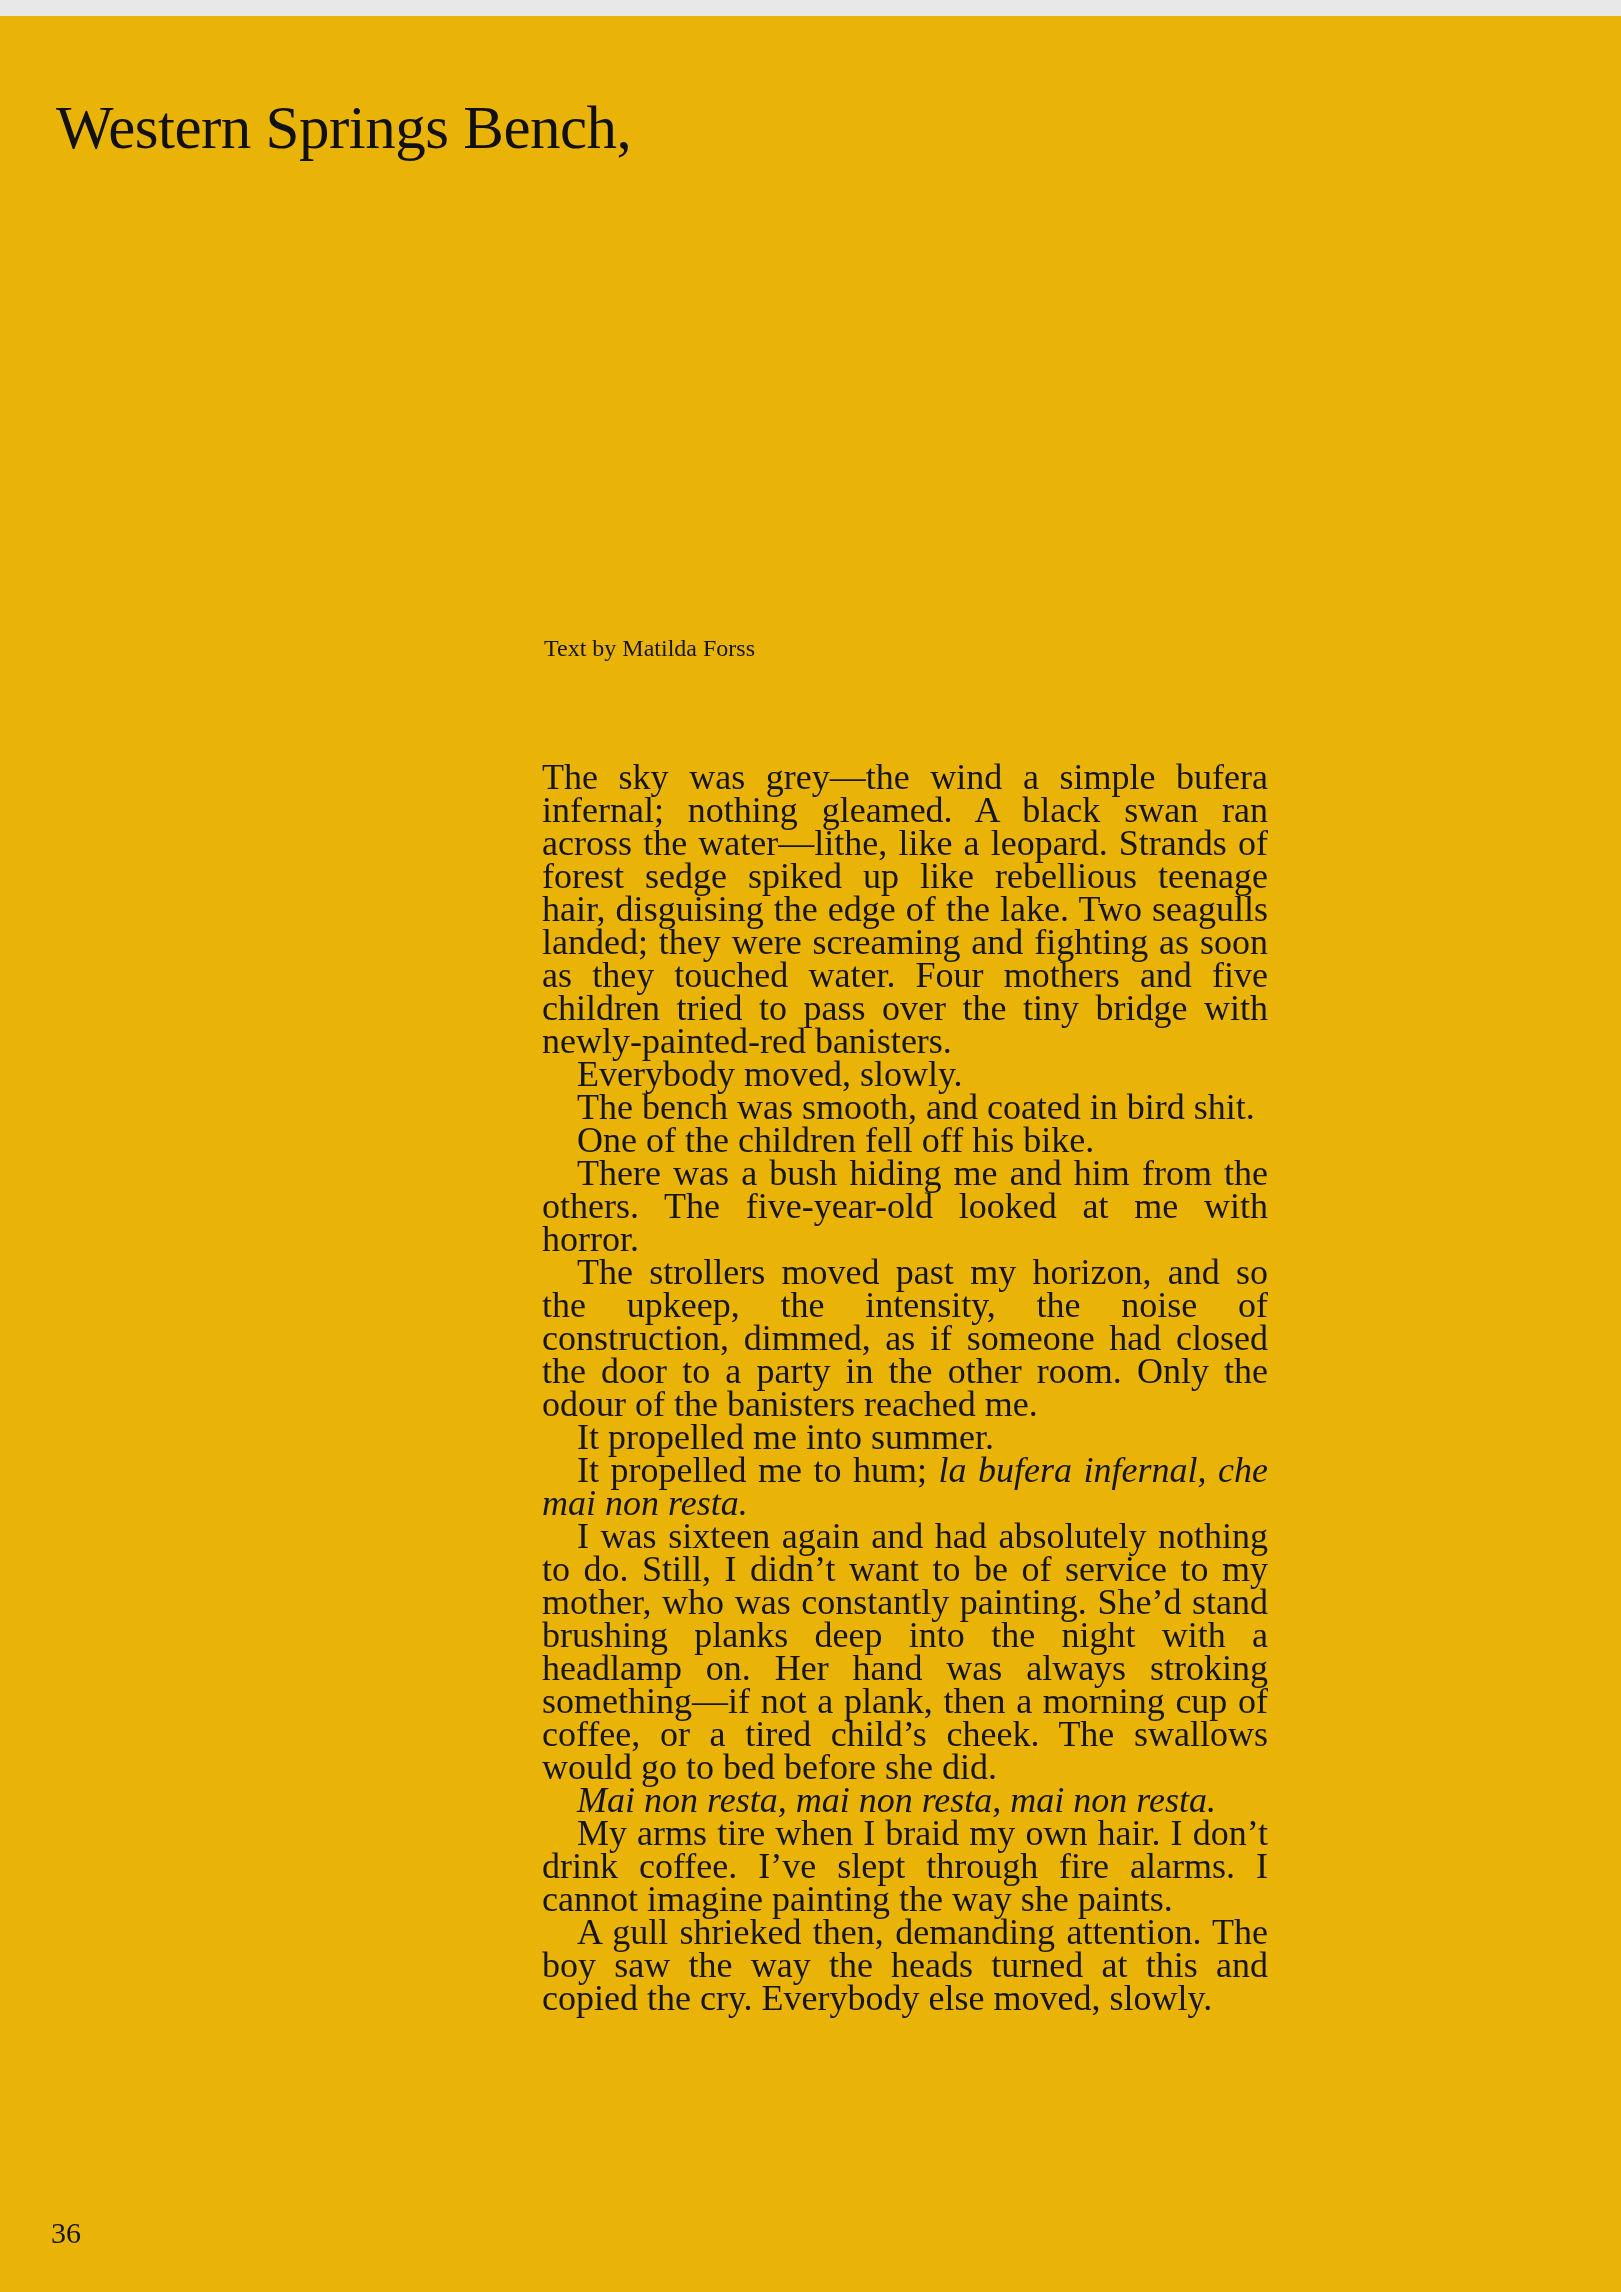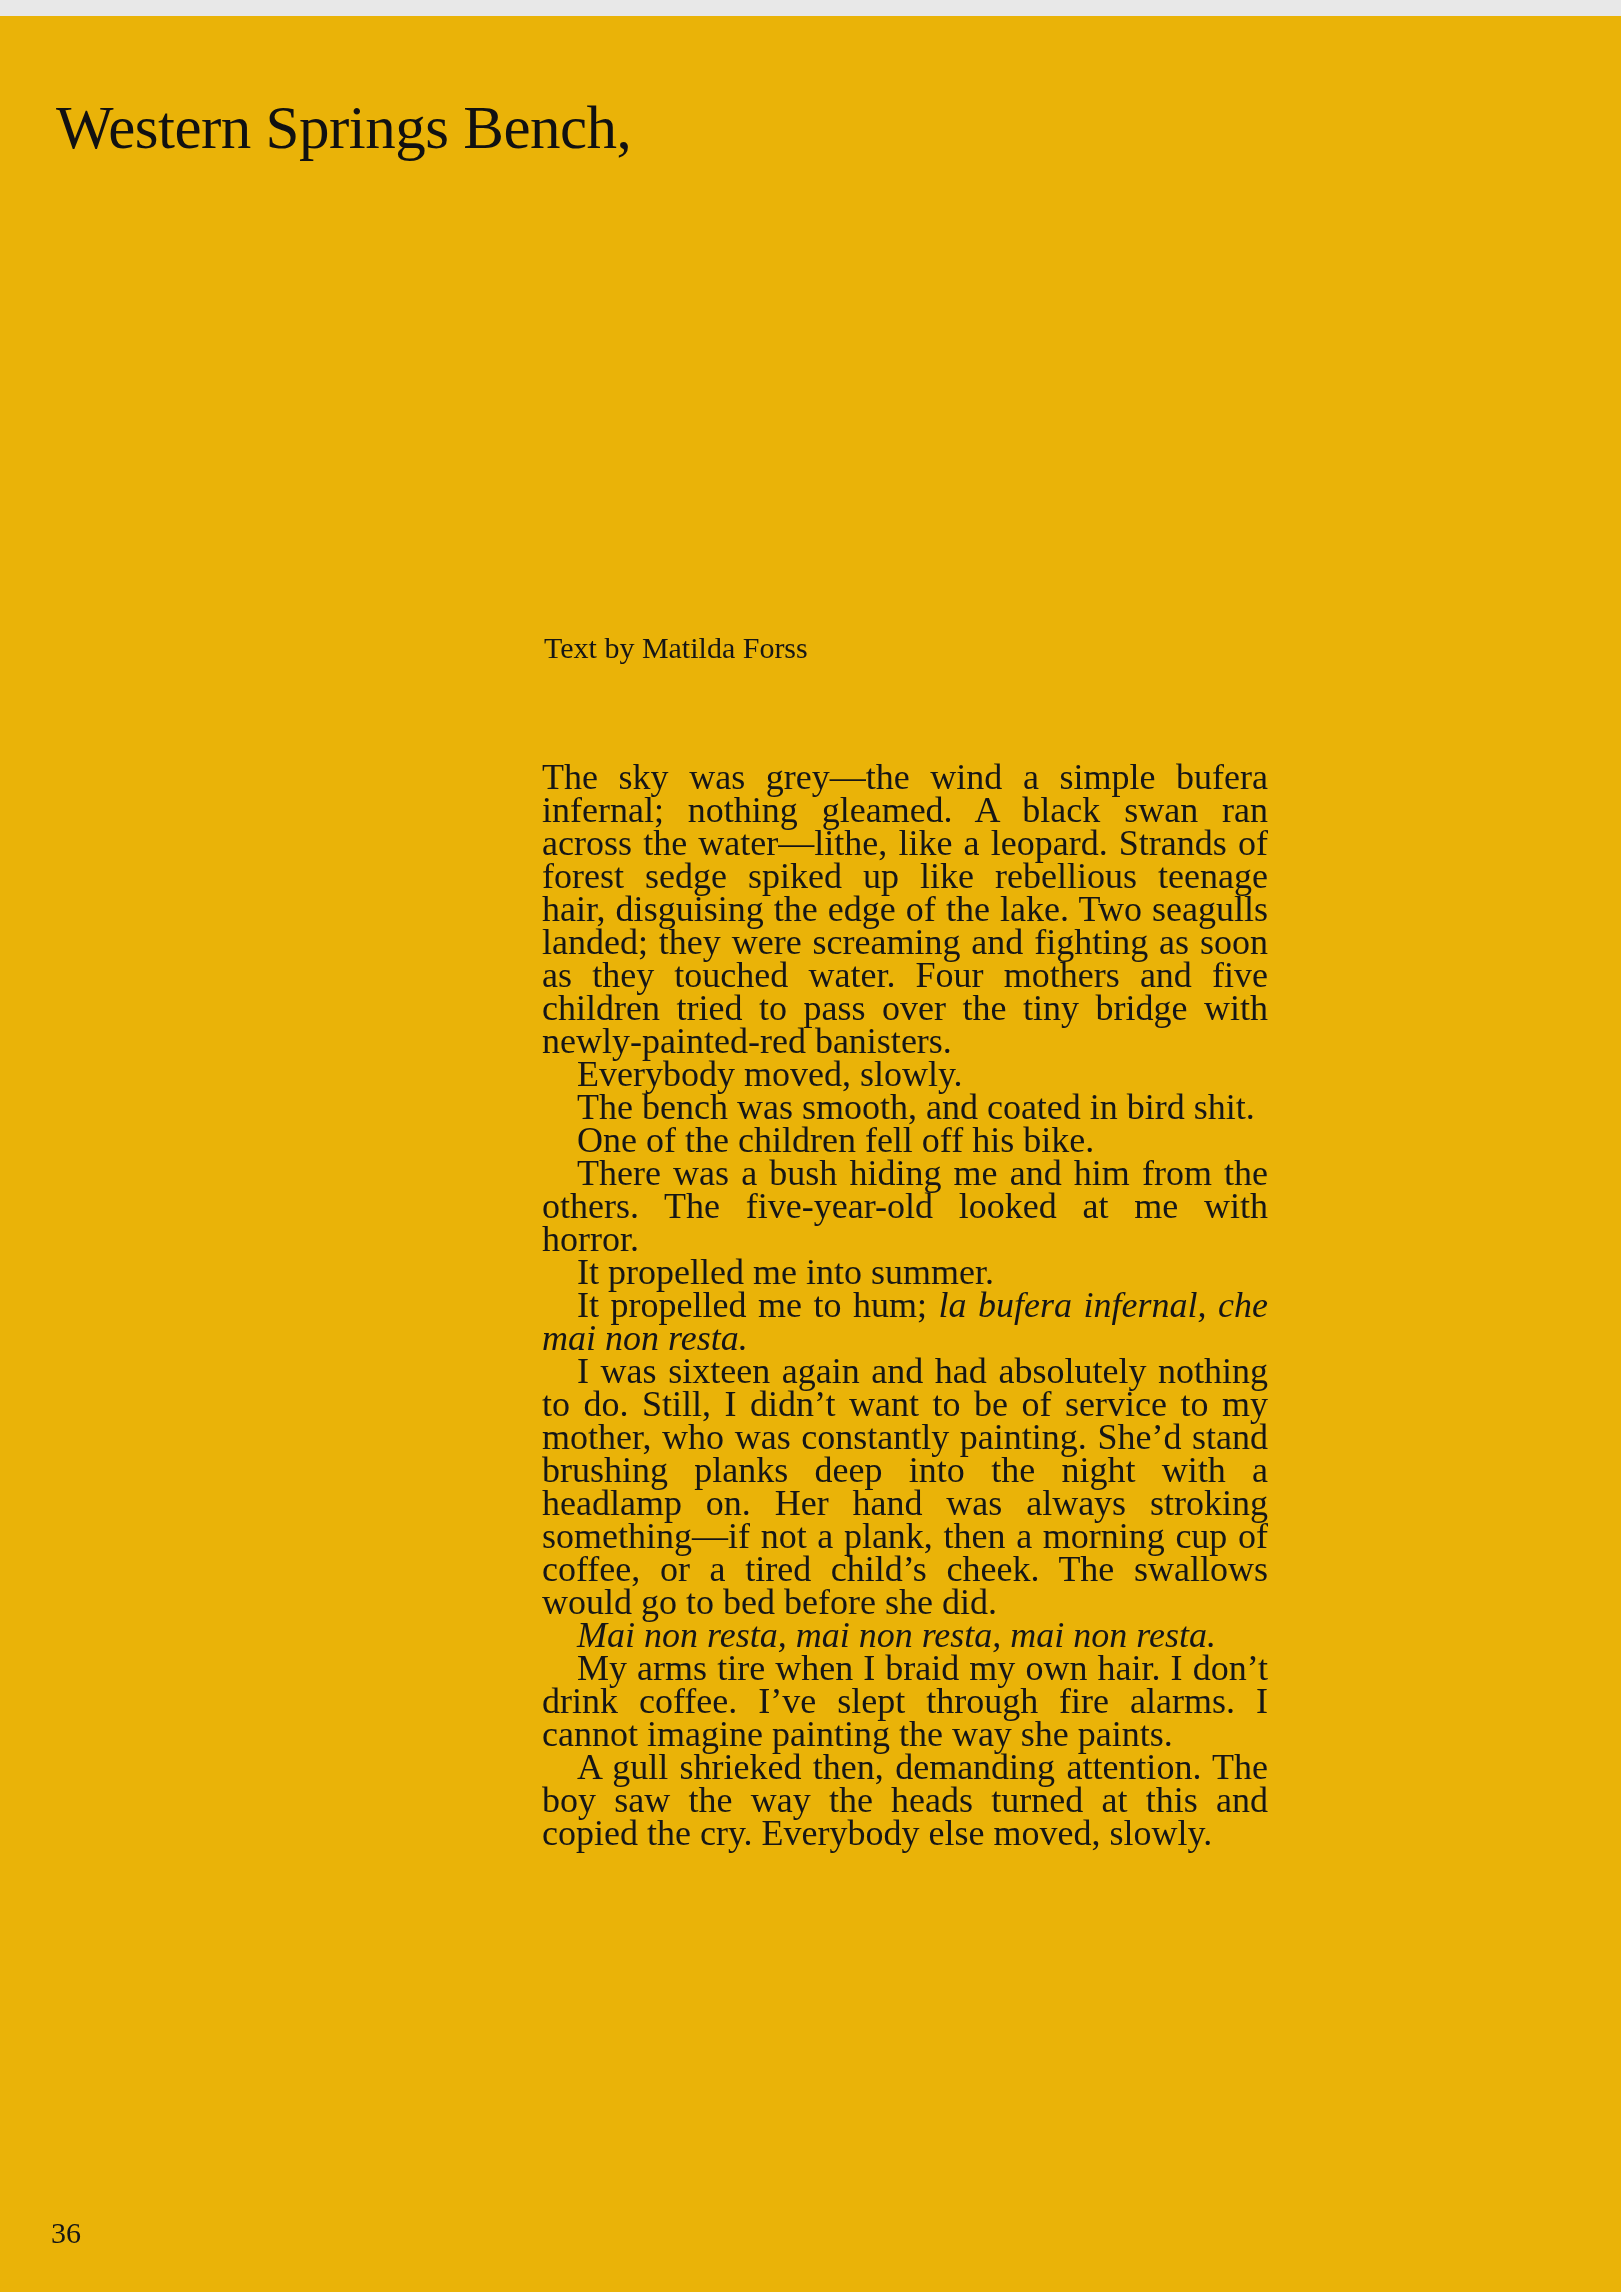--- a/index.html
+++ b/index.html
@@ -25,21 +25,21 @@
     line-height: 64px;
     font-weight: 400;
     letter-spacing: -0.5px;
     color: #111111;
   }
   .title .title-line { display: block; }
   .byline {
     position: absolute;
     left: 544px;
     top: 616px;
-    font-size: 30px;
+    font-size: 24px;
     line-height: 32px;
   }
   .article {
     position: absolute;
     left: 542px;
     top: 745px;
     width: 726px;
     font-size: 36px;
     line-height: 33px;
     text-align: justify;
@@ -75,20 +75,21 @@
   </h1>
 
   <div class="byline">Text by Matilda Forss</div>
 
   <div class="article">
       <p class="no-indent"><span>The sky was grey—the wind a simple bufera infernal; not­hing gleamed. A black swan ran across the water—lithe, like a leopard. Strands of forest sedge spiked up like rebellious teenage hair, disguising the edge of the lake. Two seagulls landed; they were screaming and fighting as soon as they touched water. Four mothers and five children tried to pass over the tiny bridge with newly-painted-red banisters.</span></p>
       <p><span>Everybody moved, slowly.</span></p>
       <p><span>The bench was smooth, and coated in bird shit.</span></p>
       <p><span>One of the children fell off his bike.</span></p>
       <p><span>There was a bush hiding me and him from the others. The five-year-old looked at me with horror.</span></p>
+      <p><span>The strollers moved past my horizon, and so the upkeep, the intensity, the noise of construction, dimmed, as if some­one had closed the door to a party in the other room. Only the odour of the banisters reached me.</span></p>
       <p><span>It propelled me into summer.</span></p>
       <p><span>It propelled me to hum; </span><em>la bufera infernal, che mai non resta.</em></p>
       <p><span>I was sixteen again and had absolutely nothing to do. Still, I didn’t want to be of service to my mother, who was constantly painting. She’d stand brushing planks deep into the night with a headlamp on. Her hand was always stroking something—if not a plank, then a morning cup of coffee, or a tired child’s cheek. The swallows would go to bed before she did.</span></p>
       <p><em>Mai non resta, mai non resta, mai non resta.</em></p>
       <p><span>My arms tire when I braid my own hair. I don’t drink coffee. I’ve slept through fire alarms. I cannot imagine pain­ting the way she paints.</span></p>
       <p><span>A gull shrieked then, demanding attention. The boy saw the way the heads turned at this and copied the cry. Everybody else moved, slowly.</span></p>
     </div>
 
   <div class="page-number">36</div>
 

